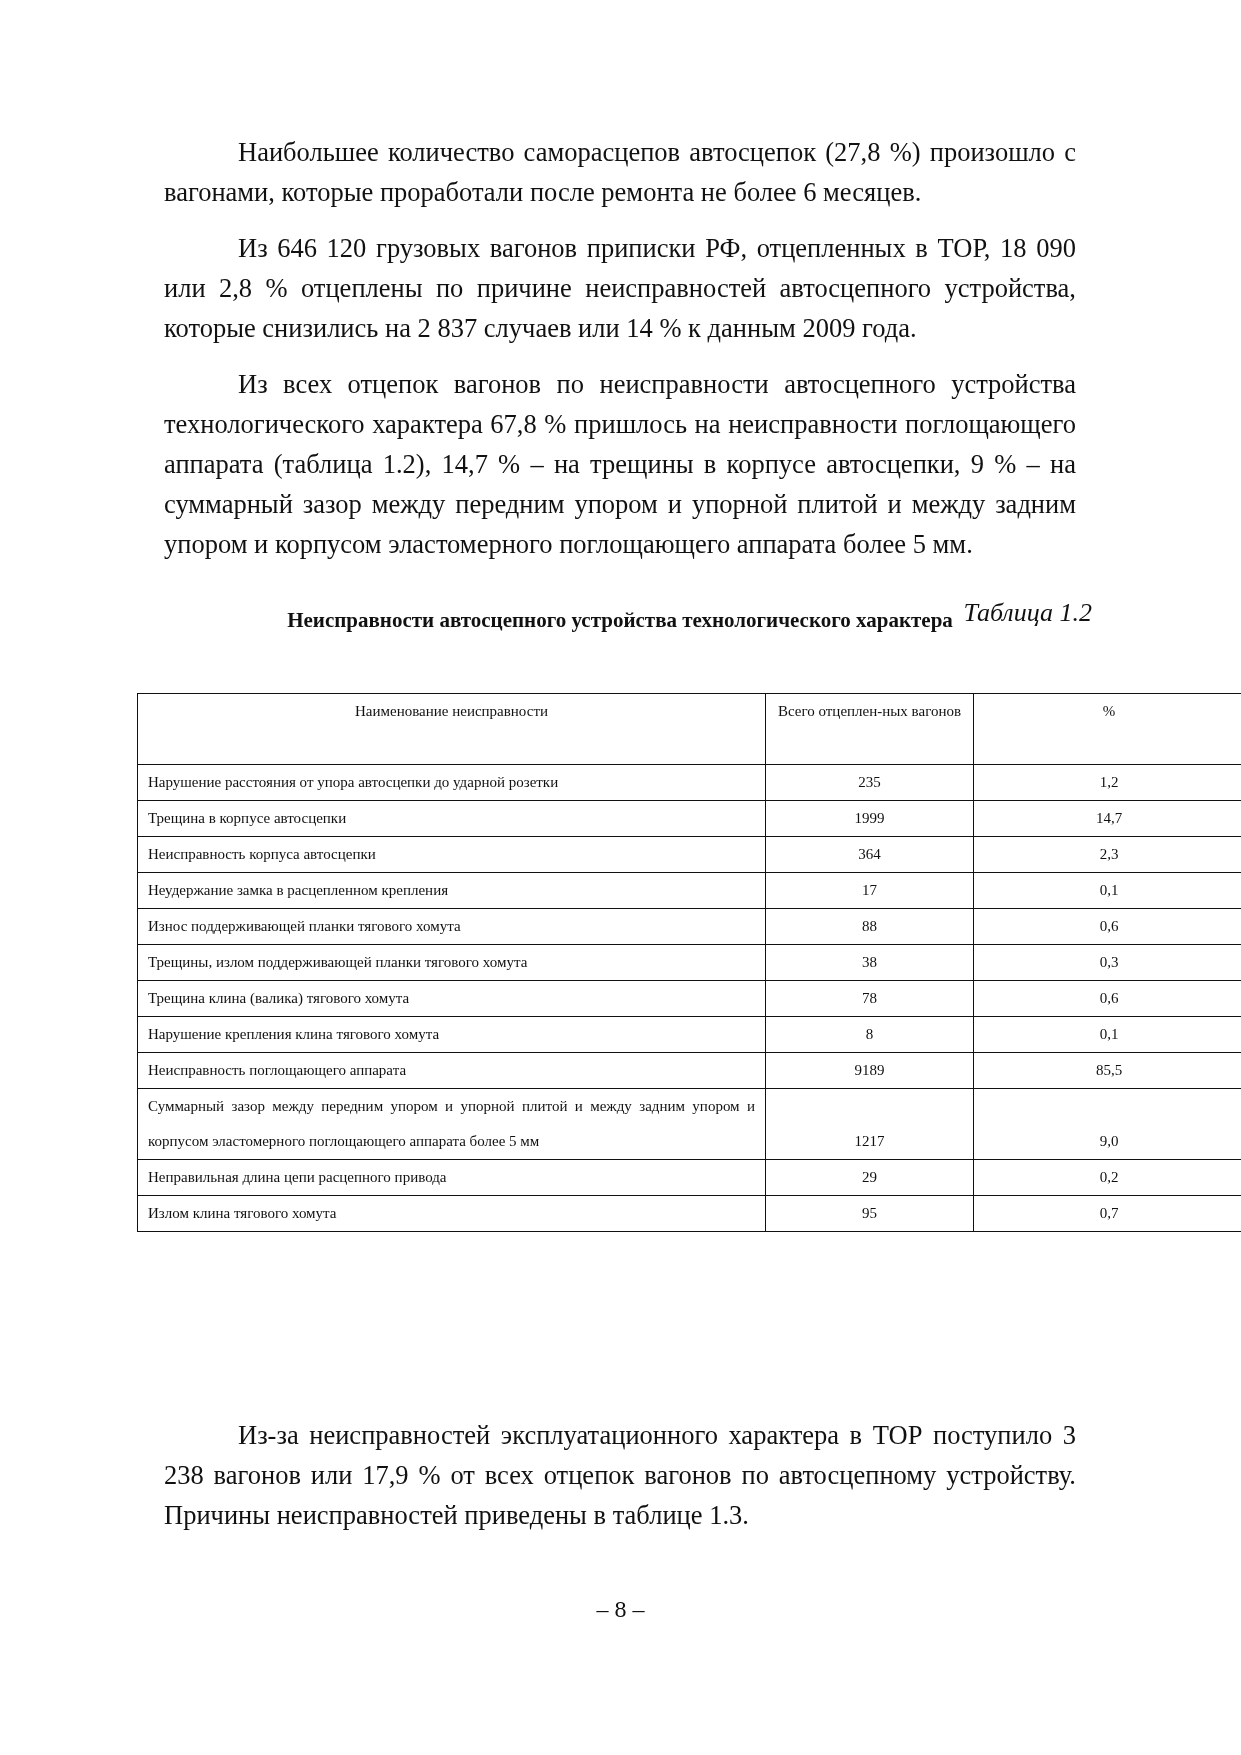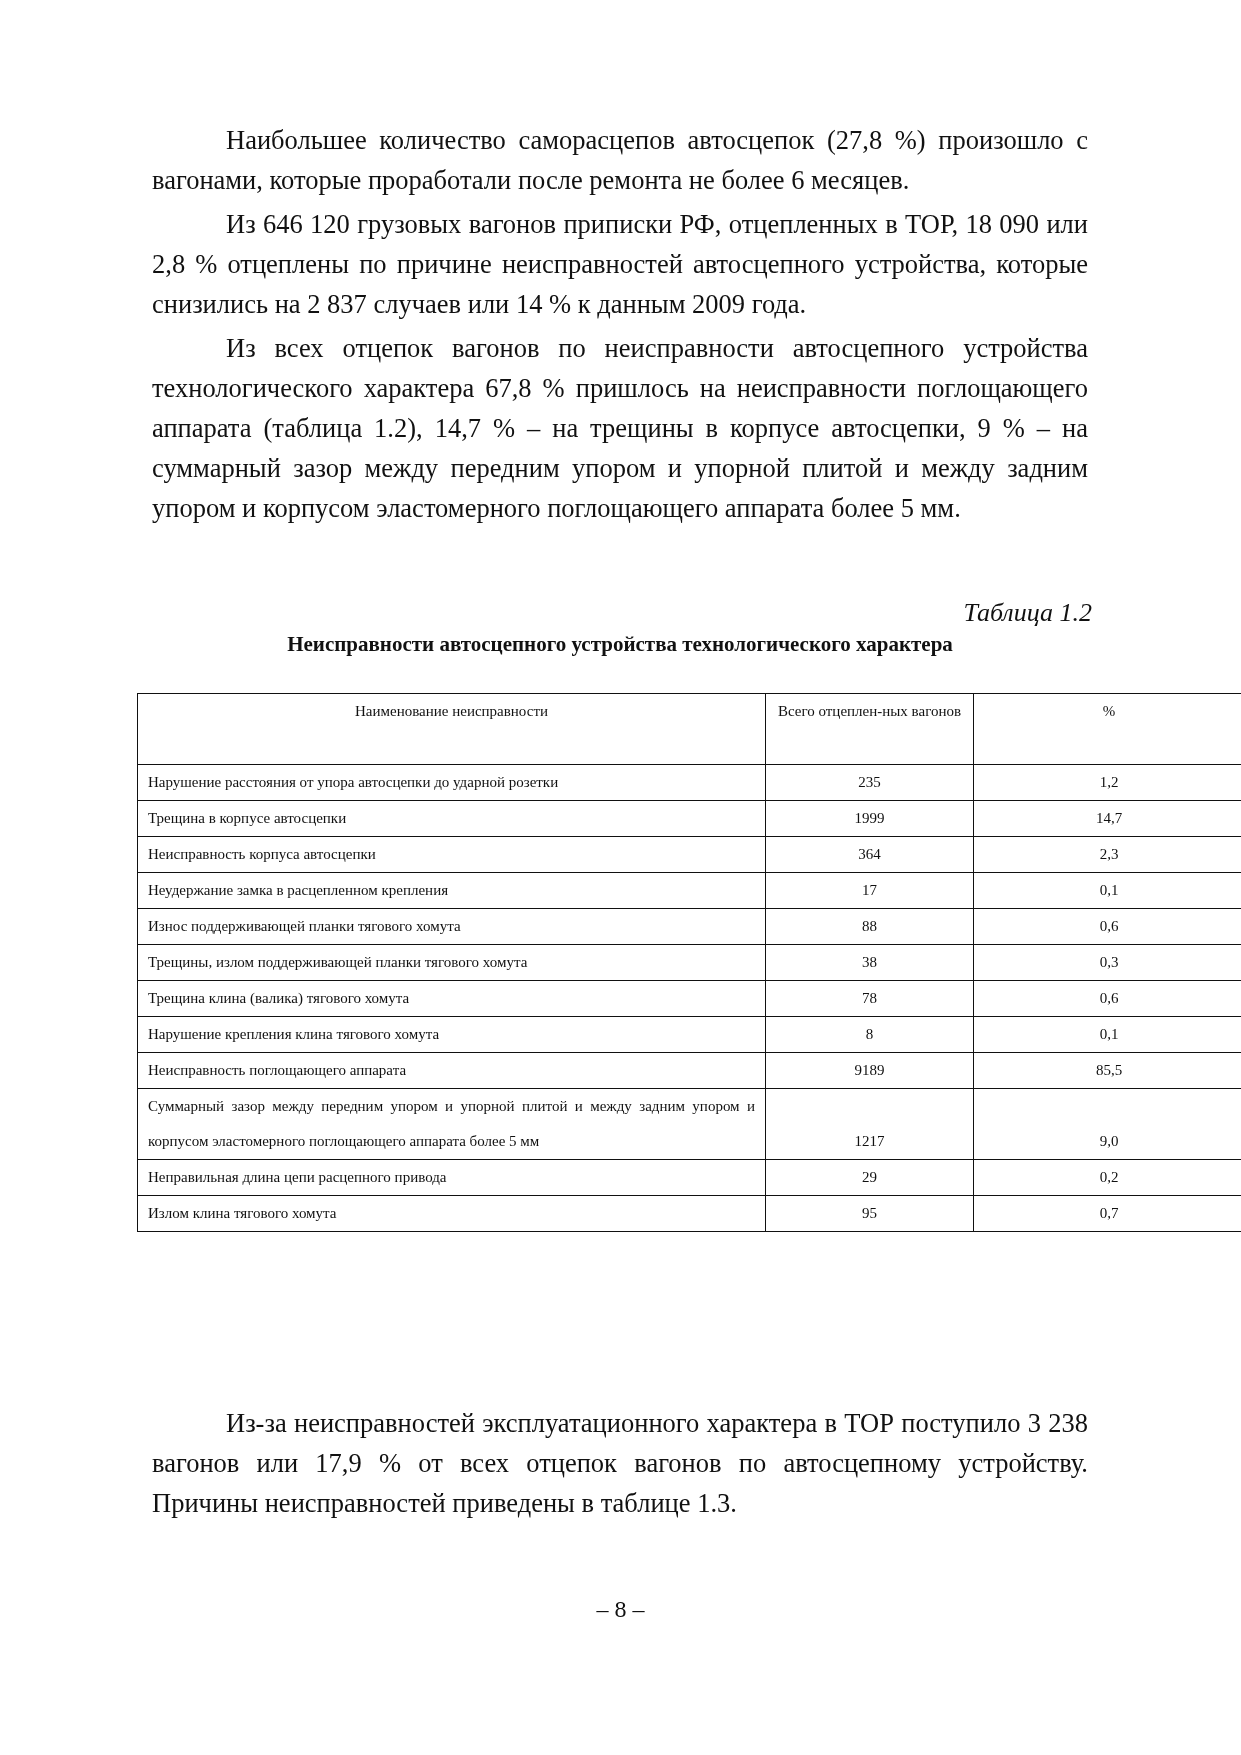--- a/index.html
+++ b/index.html
@@ -6,29 +6,29 @@
     body {
       width: 1241px; height: 1755px; position: relative; overflow: hidden;
       font-family: "Liberation Serif", "DejaVu Serif", serif;
       color: #111111;
     }
     .text-block {
       position: absolute; left: 148px; width: 944px;
       font-size: 26.5px; line-height: 40px;
       text-align: justify;
     }
-    .text-block p { margin: 4px; text-indent: 74px; font-family: Liberation Serif, serif; }
+    .text-block p { margin: 16px; text-indent: 74px; font-family: Liberation Serif, serif; }
     #para-top { top: 116px; }
     #para-bottom { top: 1399px; }
     .caption {
       position: absolute; right: 149px; top: 598px;
       font-style: italic; font-size: 26px;
     }
     .table-title {
-      position: absolute; left: 137px; width: 966px; top: 632px;
+      position: absolute; left: 137px; width: 966px; top: 608px;
       text-align: center; font-weight: bold; font-size: 21px;
     }
     table.data-table {
       position: absolute; left: 137px; top: 693px;
       width: 1108px; border-collapse: collapse;
       font-size: 15px; line-height: 35px;
     }
     table.data-table td, table.data-table th {
       border: 1.5px solid #111; padding: 0 10px; vertical-align: bottom;
       font-weight: normal;

